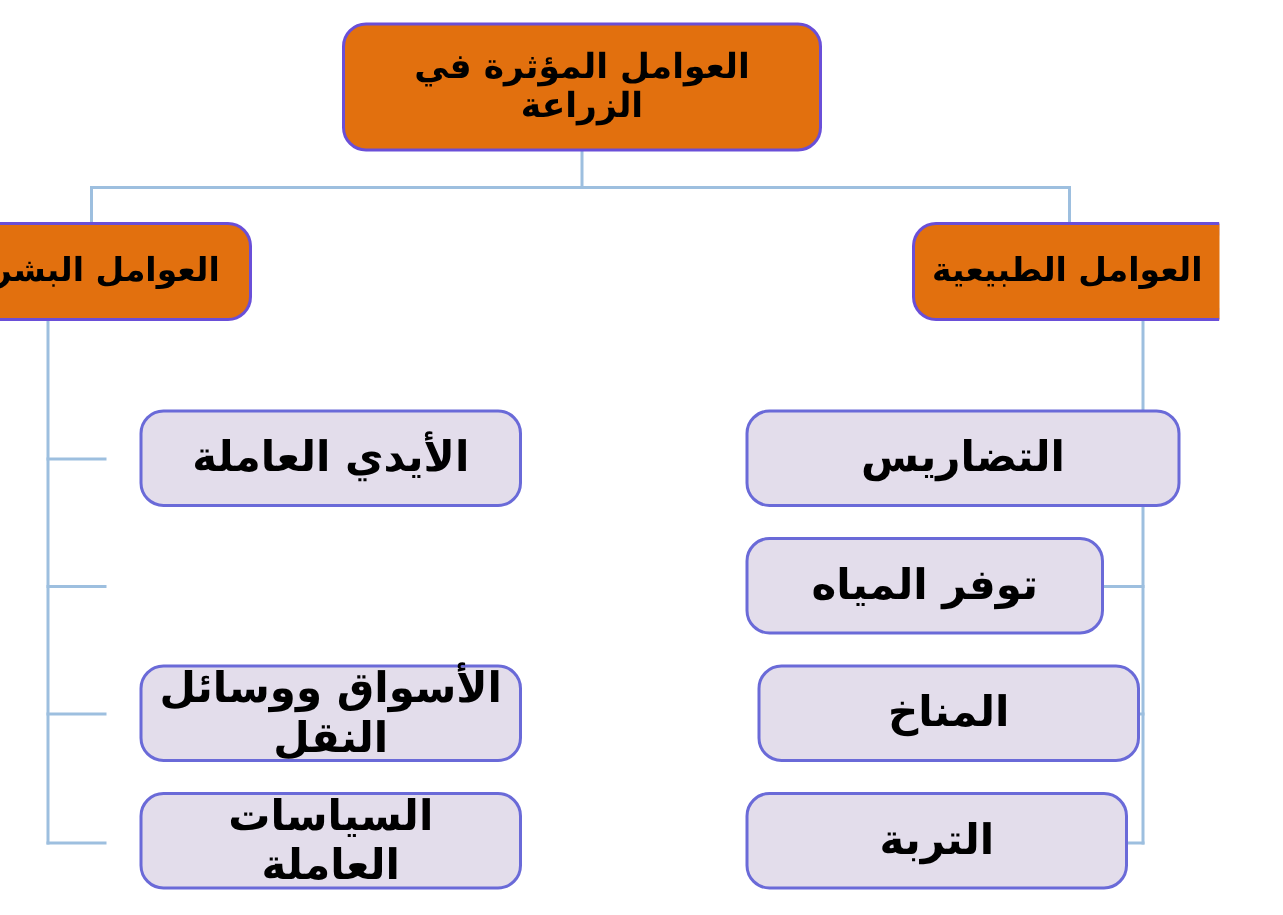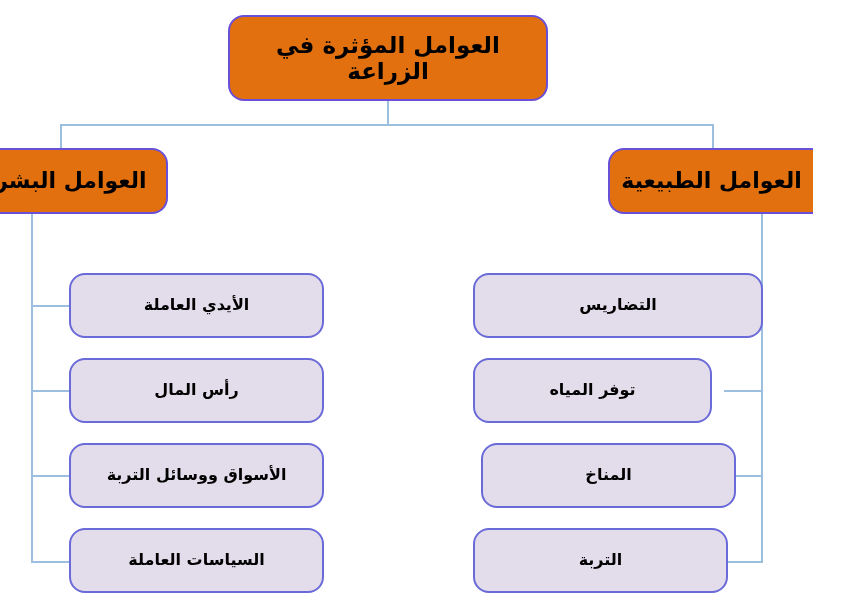--- a/index.html
+++ b/index.html
@@ -56,22 +56,23 @@
   .node-branch {
     background: #e2700e;
     border-color: #6a4fd8;
     font-size: 22px;
     border-radius: 16px;
   }
 
   .node-leaf {
     background: #e3ddeb;
     border-color: #6a6ad8;
-    font-size: 16px;
+    font-size: 28px;
     border-radius: 16px;
+    margin-left: 24px;
   }
 
   
   .node-branch.flush-left {
     border-left: none;
     border-top-left-radius: 0;
     border-bottom-left-radius: 0;
   }
   
   .node-branch.flush-right {
@@ -105,22 +106,21 @@
   <div class="conn conn-h" style="left:768px; top:475px; width:39px;"></div>
   <div class="conn conn-h" style="left:768px; top:561px; width:39px;"></div>
 
   <div class="node node-root" style="left:272px; top:15px; width:320px; height:86px;">العوامل المؤثرة في الزراعة</div>
 
   <div class="node node-branch flush-left" style="left:-2px; top:148px; width:214px; height:66px;">العوامل البشرية</div>
 
   <div class="node node-branch flush-right" style="left:652px; top:148px; width:205px; height:66px;">العوامل الطبيعية</div>
 
   <div class="node node-leaf" style="left:113px; top:273px; width:255px; height:65px;">الأيدي العاملة</div>
-  <div class="node node-leaf" style="left:113px; top:358px; width:255px; height:65px;">رأس المال</div>
-  <div class="node node-leaf" style="left:113px; top:443px; width:255px; height:65px;">الأسواق ووسائل التربة</div>
+  <div class="node node-leaf" style="left:113px; top:443px; width:255px; height:65px;">الأسواق ووسائل النقل</div>
   <div class="node node-leaf" style="left:113px; top:528px; width:255px; height:65px;">السياسات العاملة</div>
 
   <div class="node node-leaf" style="left:517px; top:273px; width:290px; height:65px;">التضاريس</div>
   <div class="node node-leaf" style="left:517px; top:358px; width:239px; height:65px;">توفر المياه</div>
   <div class="node node-leaf" style="left:525px; top:443px; width:255px; height:65px;text-align:right;">المناخ</div>
   <div class="node node-leaf" style="left:517px; top:528px; width:255px; height:65px;">التربة</div>
 
 </div>
 
 </body></html>

